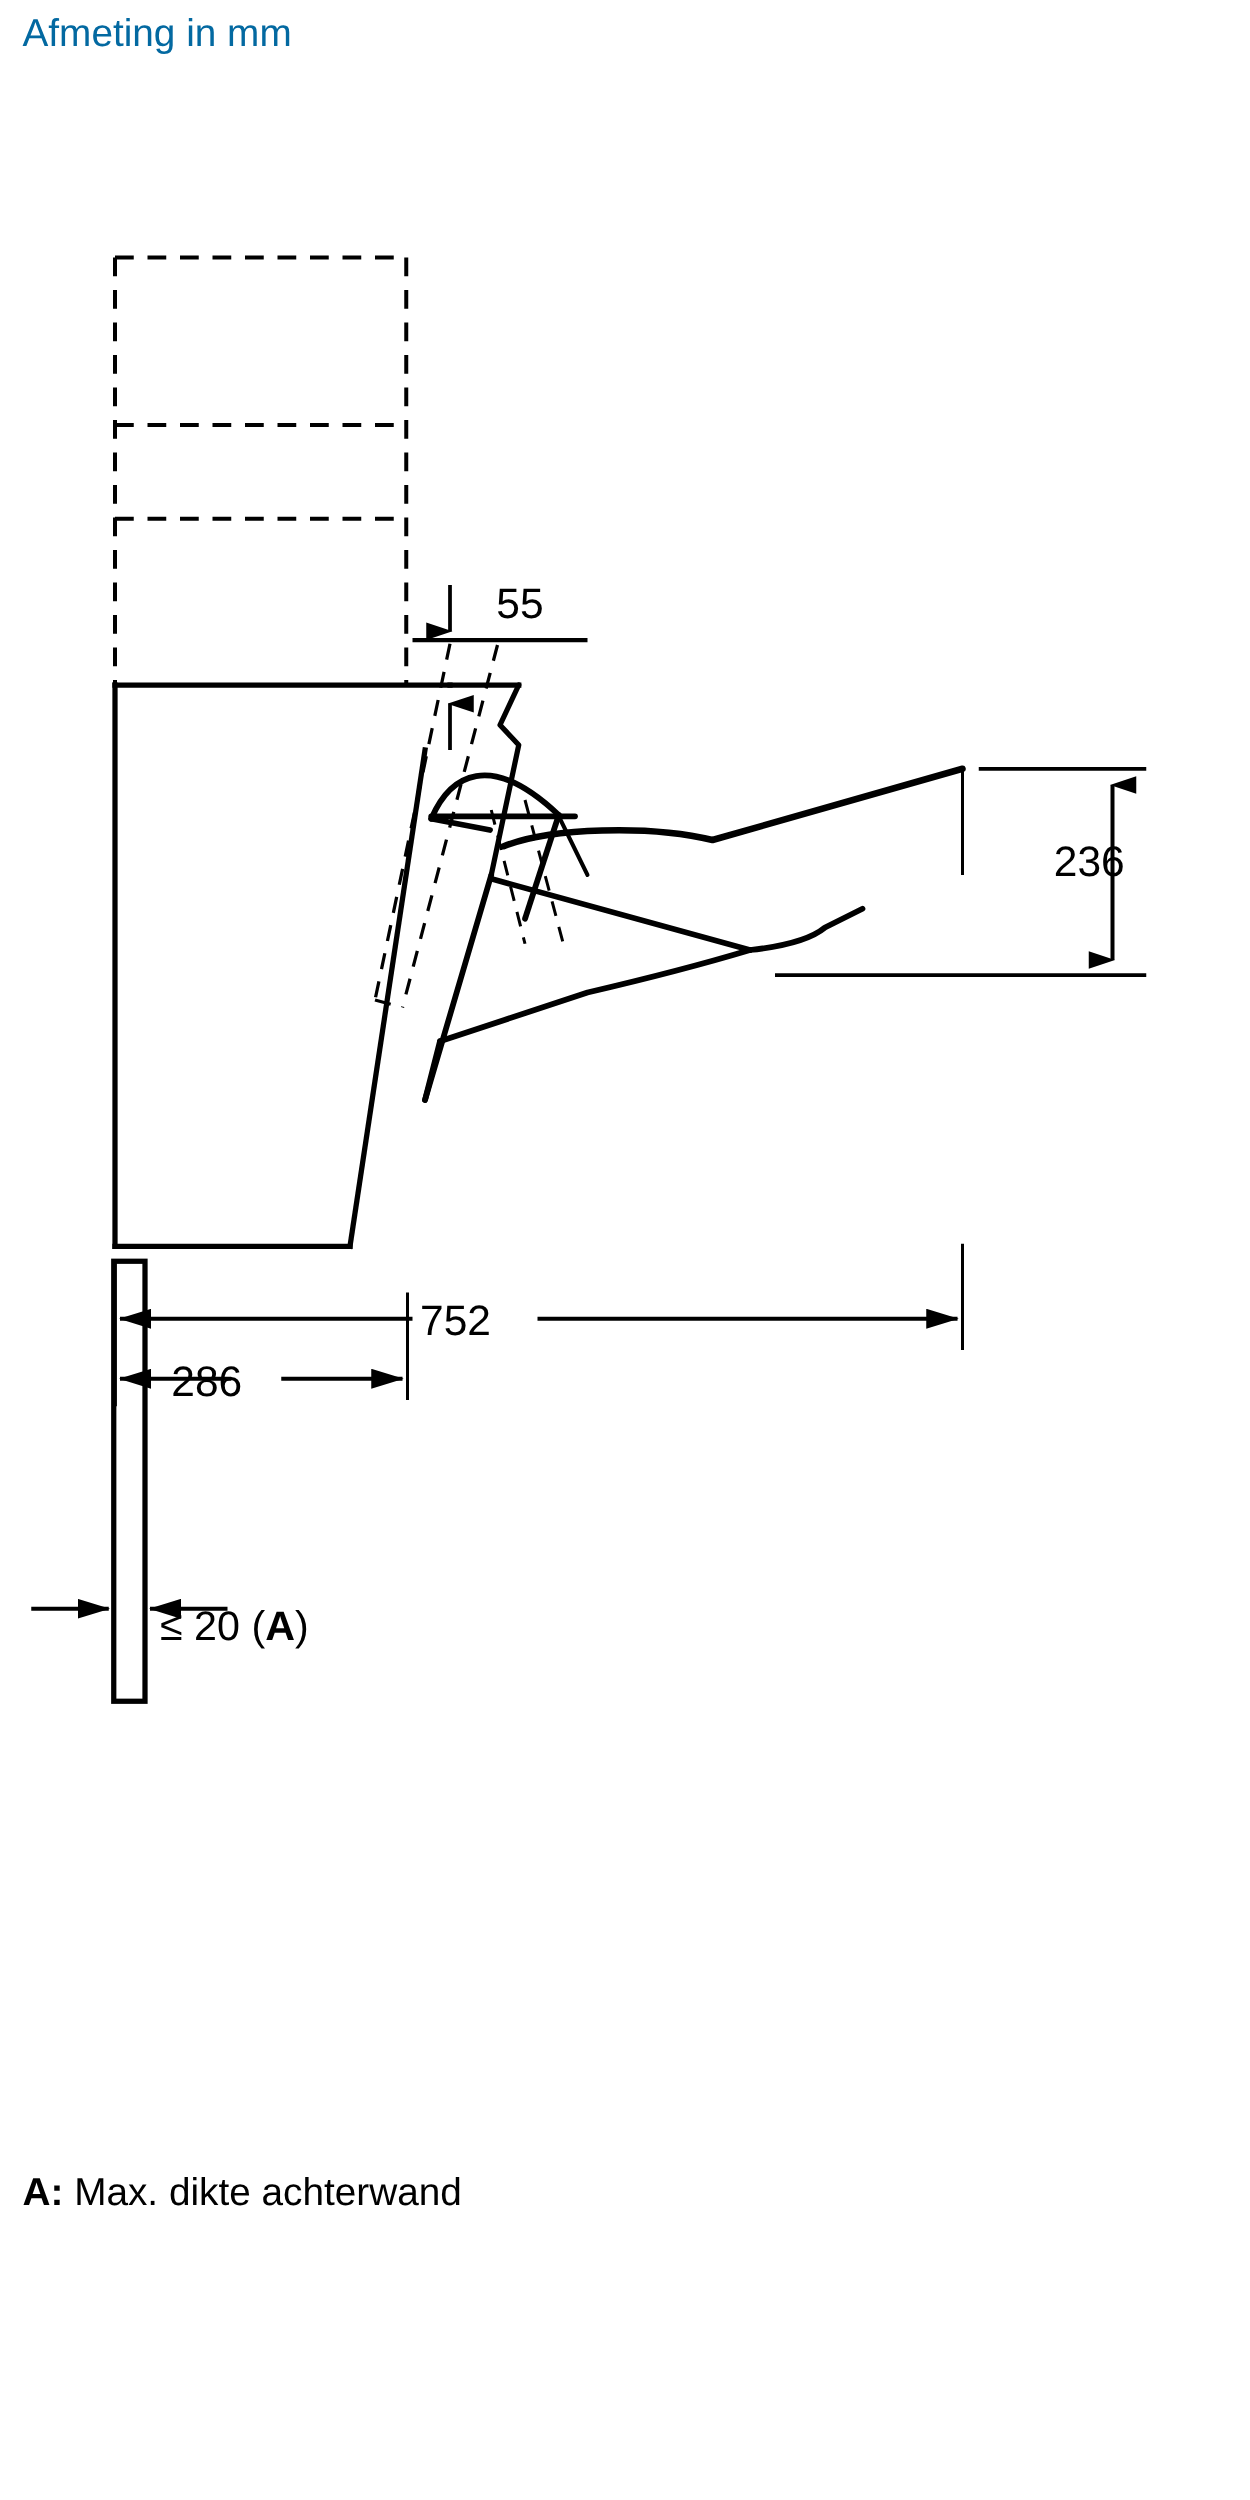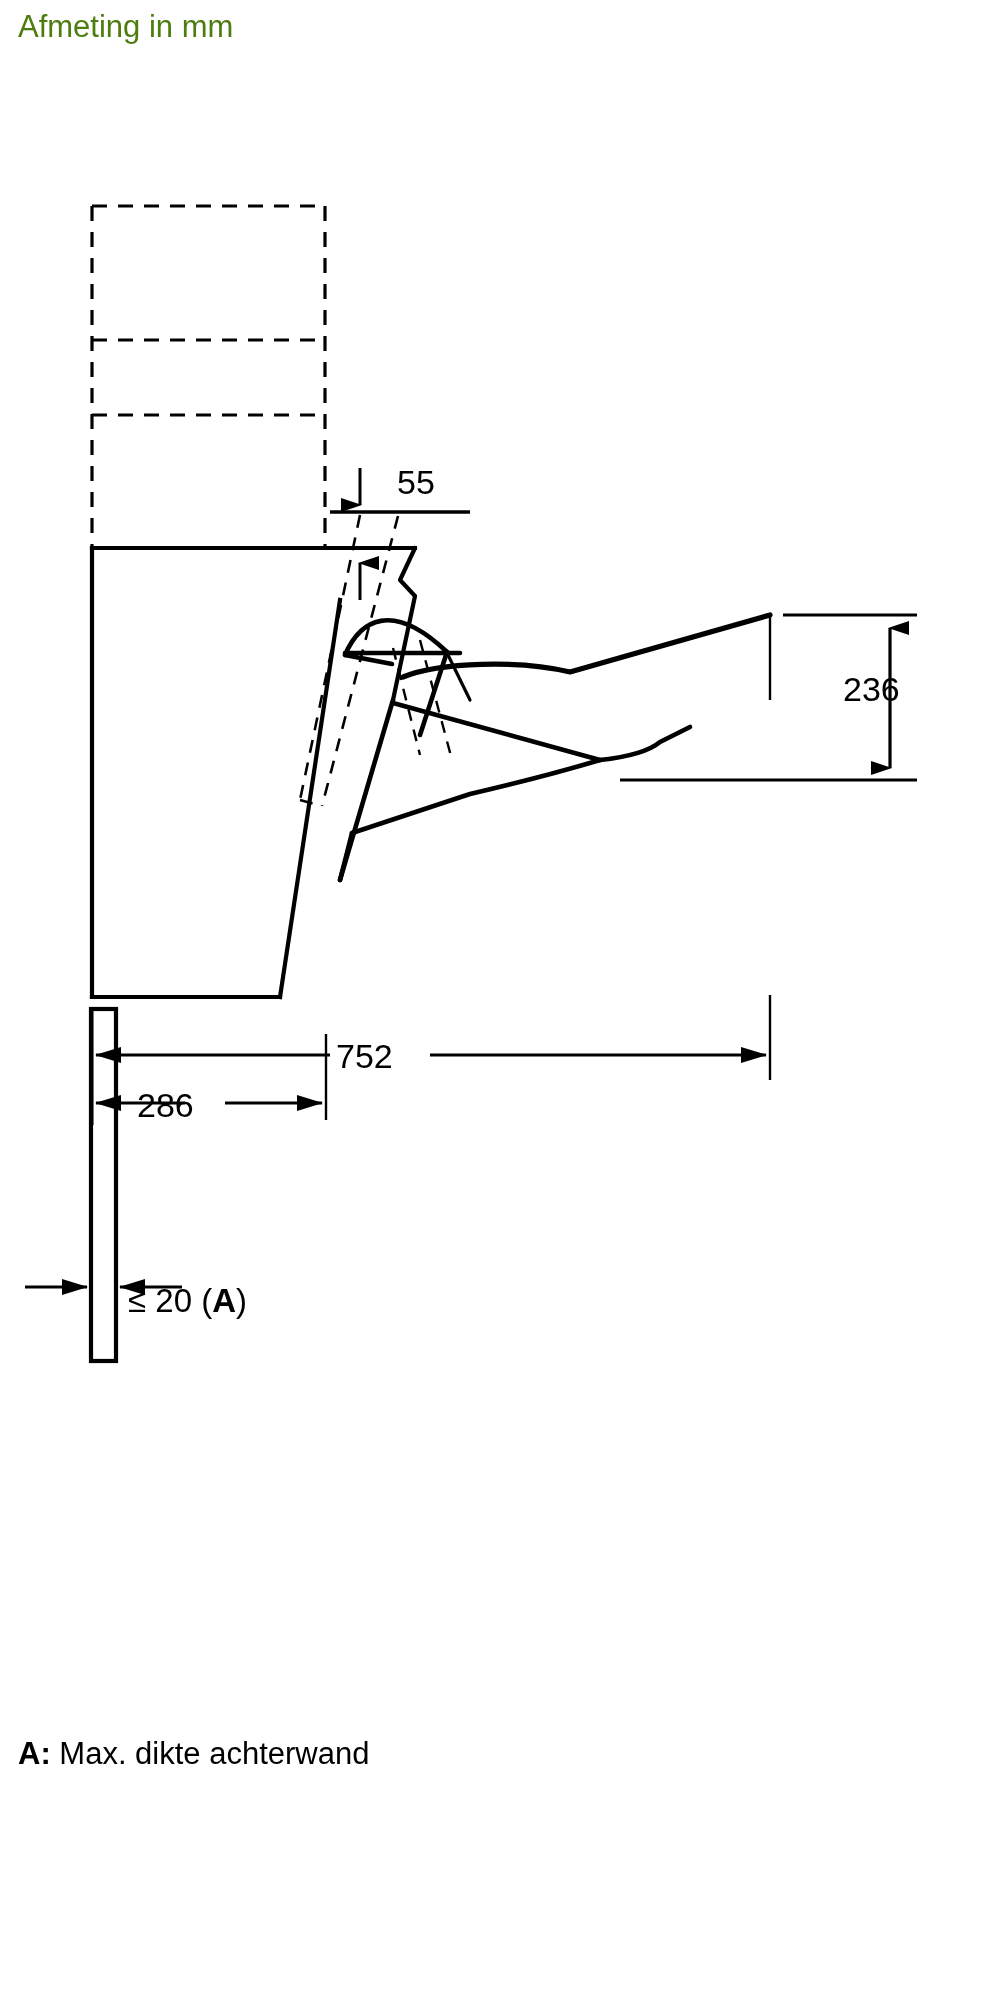--- a/index.html
+++ b/index.html
@@ -16,21 +16,21 @@
     color: #000000;
     overflow: hidden;
   }
 
   .title-text {
     position: absolute;
     left: 18px;
     top: 8px;
     font-size: 31px;
     line-height: 1.2;
-    color: #4d7c0f;
+    color: #0369a1;
     white-space: nowrap;
   }
 
   .caption-text {
     position: absolute;
     left: 18px;
     top: 1735px;
     font-size: 31px;
     line-height: 1.2;
     color: #000000;

